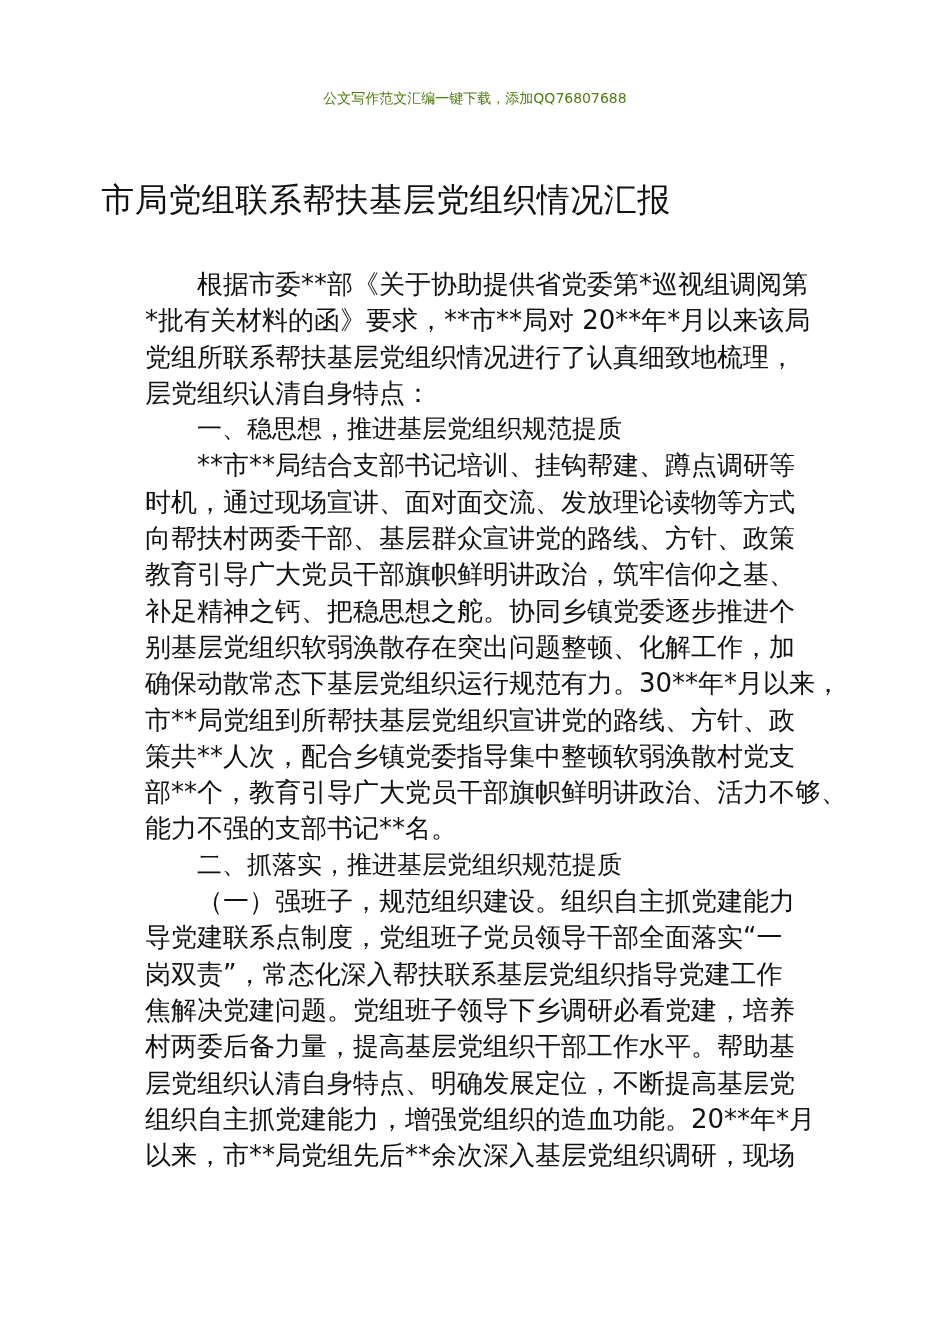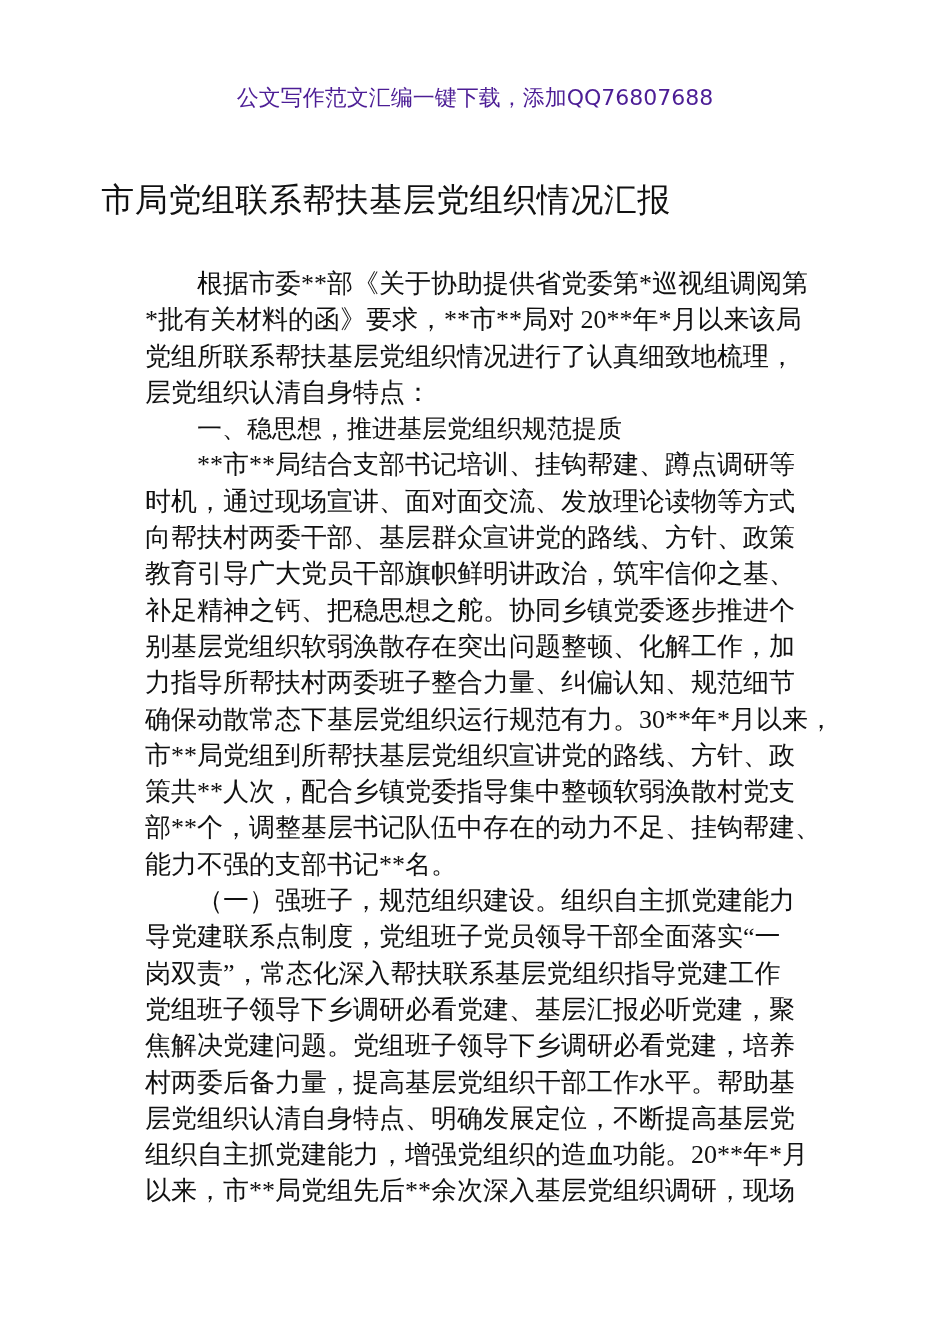--- a/index.html
+++ b/index.html
@@ -14,42 +14,41 @@
       overflow: hidden;
       font-family: "DejaVu Sans", "Liberation Sans", sans-serif;
       color: #000000;
     }
     .watermark {
       position: absolute;
       top: 84px;
       left: 0;
       width: 950px;
       text-align: center;
-      font-size: 22px;
-      color: #4c1d95;
+      font-size: 14px;
+      color: #4d7c0f;
       letter-spacing: 0px;
       line-height: 28px;
     }
     .title {
       position: absolute;
       top: 172px;
       left: 0;
       width: 772px;
       text-align: center;
       font-size: 33px;
       line-height: 56px;
       color: #111111;
       letter-spacing: 0.5px;
     }
     .content {
       position: absolute;
       top: 266px;
       left: 145px;
       width: 690px;
-      font-family: Liberation Serif, serif;
     }
     .line {
       font-size: 26px;
       line-height: 36.3px;
       height: 36.3px;
       white-space: nowrap;
       color: #111111;
     }
     .indent {
       padding-left: 52px;
@@ -70,28 +69,27 @@
   <div class="line">*批有关材料的函》要求，**市**局对 20**年*月以来该局</div>
   <div class="line">党组所联系帮扶基层党组织情况进行了认真细致地梳理，</div>
   <div class="line">层党组织认清自身特点：</div>
   <div class="line indent heading-line">一、稳思想，推进基层党组织规范提质</div>
   <div class="line indent">**市**局结合支部书记培训、挂钩帮建、蹲点调研等</div>
   <div class="line">时机，通过现场宣讲、面对面交流、发放理论读物等方式</div>
   <div class="line">向帮扶村两委干部、基层群众宣讲党的路线、方针、政策</div>
   <div class="line">教育引导广大党员干部旗帜鲜明讲政治，筑牢信仰之基、</div>
   <div class="line">补足精神之钙、把稳思想之舵。协同乡镇党委逐步推进个</div>
   <div class="line">别基层党组织软弱涣散存在突出问题整顿、化解工作，加</div>
-  <div class="line">力指导所帮扶村两委班子整合力量、纠偏认知、规范细节</div>
   <div class="line">确保动散常态下基层党组织运行规范有力。30**年*月以来，</div>
   <div class="line">市**局党组到所帮扶基层党组织宣讲党的路线、方针、政</div>
   <div class="line">策共**人次，配合乡镇党委指导集中整顿软弱涣散村党支</div>
-  <div class="line">部**个，调整基层书记队伍中存在的动力不足、挂钩帮建、</div>
+  <div class="line">部**个，教育引导广大党员干部旗帜鲜明讲政治、活力不够、</div>
   <div class="line">能力不强的支部书记**名。</div>
+  <div class="line indent heading-line">二、抓落实，推进基层党组织规范提质</div>
   <div class="line indent">（一）强班子，规范组织建设。组织自主抓党建能力</div>
   <div class="line">导党建联系点制度，党组班子党员领导干部全面落实“一</div>
   <div class="line">岗双责”，常态化深入帮扶联系基层党组织指导党建工作</div>
-  <div class="line">党组班子领导下乡调研必看党建、基层汇报必听党建，聚</div>
   <div class="line">焦解决党建问题。党组班子领导下乡调研必看党建，培养</div>
   <div class="line">村两委后备力量，提高基层党组织干部工作水平。帮助基</div>
   <div class="line">层党组织认清自身特点、明确发展定位，不断提高基层党</div>
   <div class="line">组织自主抓党建能力，增强党组织的造血功能。20**年*月</div>
   <div class="line">以来，市**局党组先后**余次深入基层党组织调研，现场</div>
 </div>
 
 </body></html>

